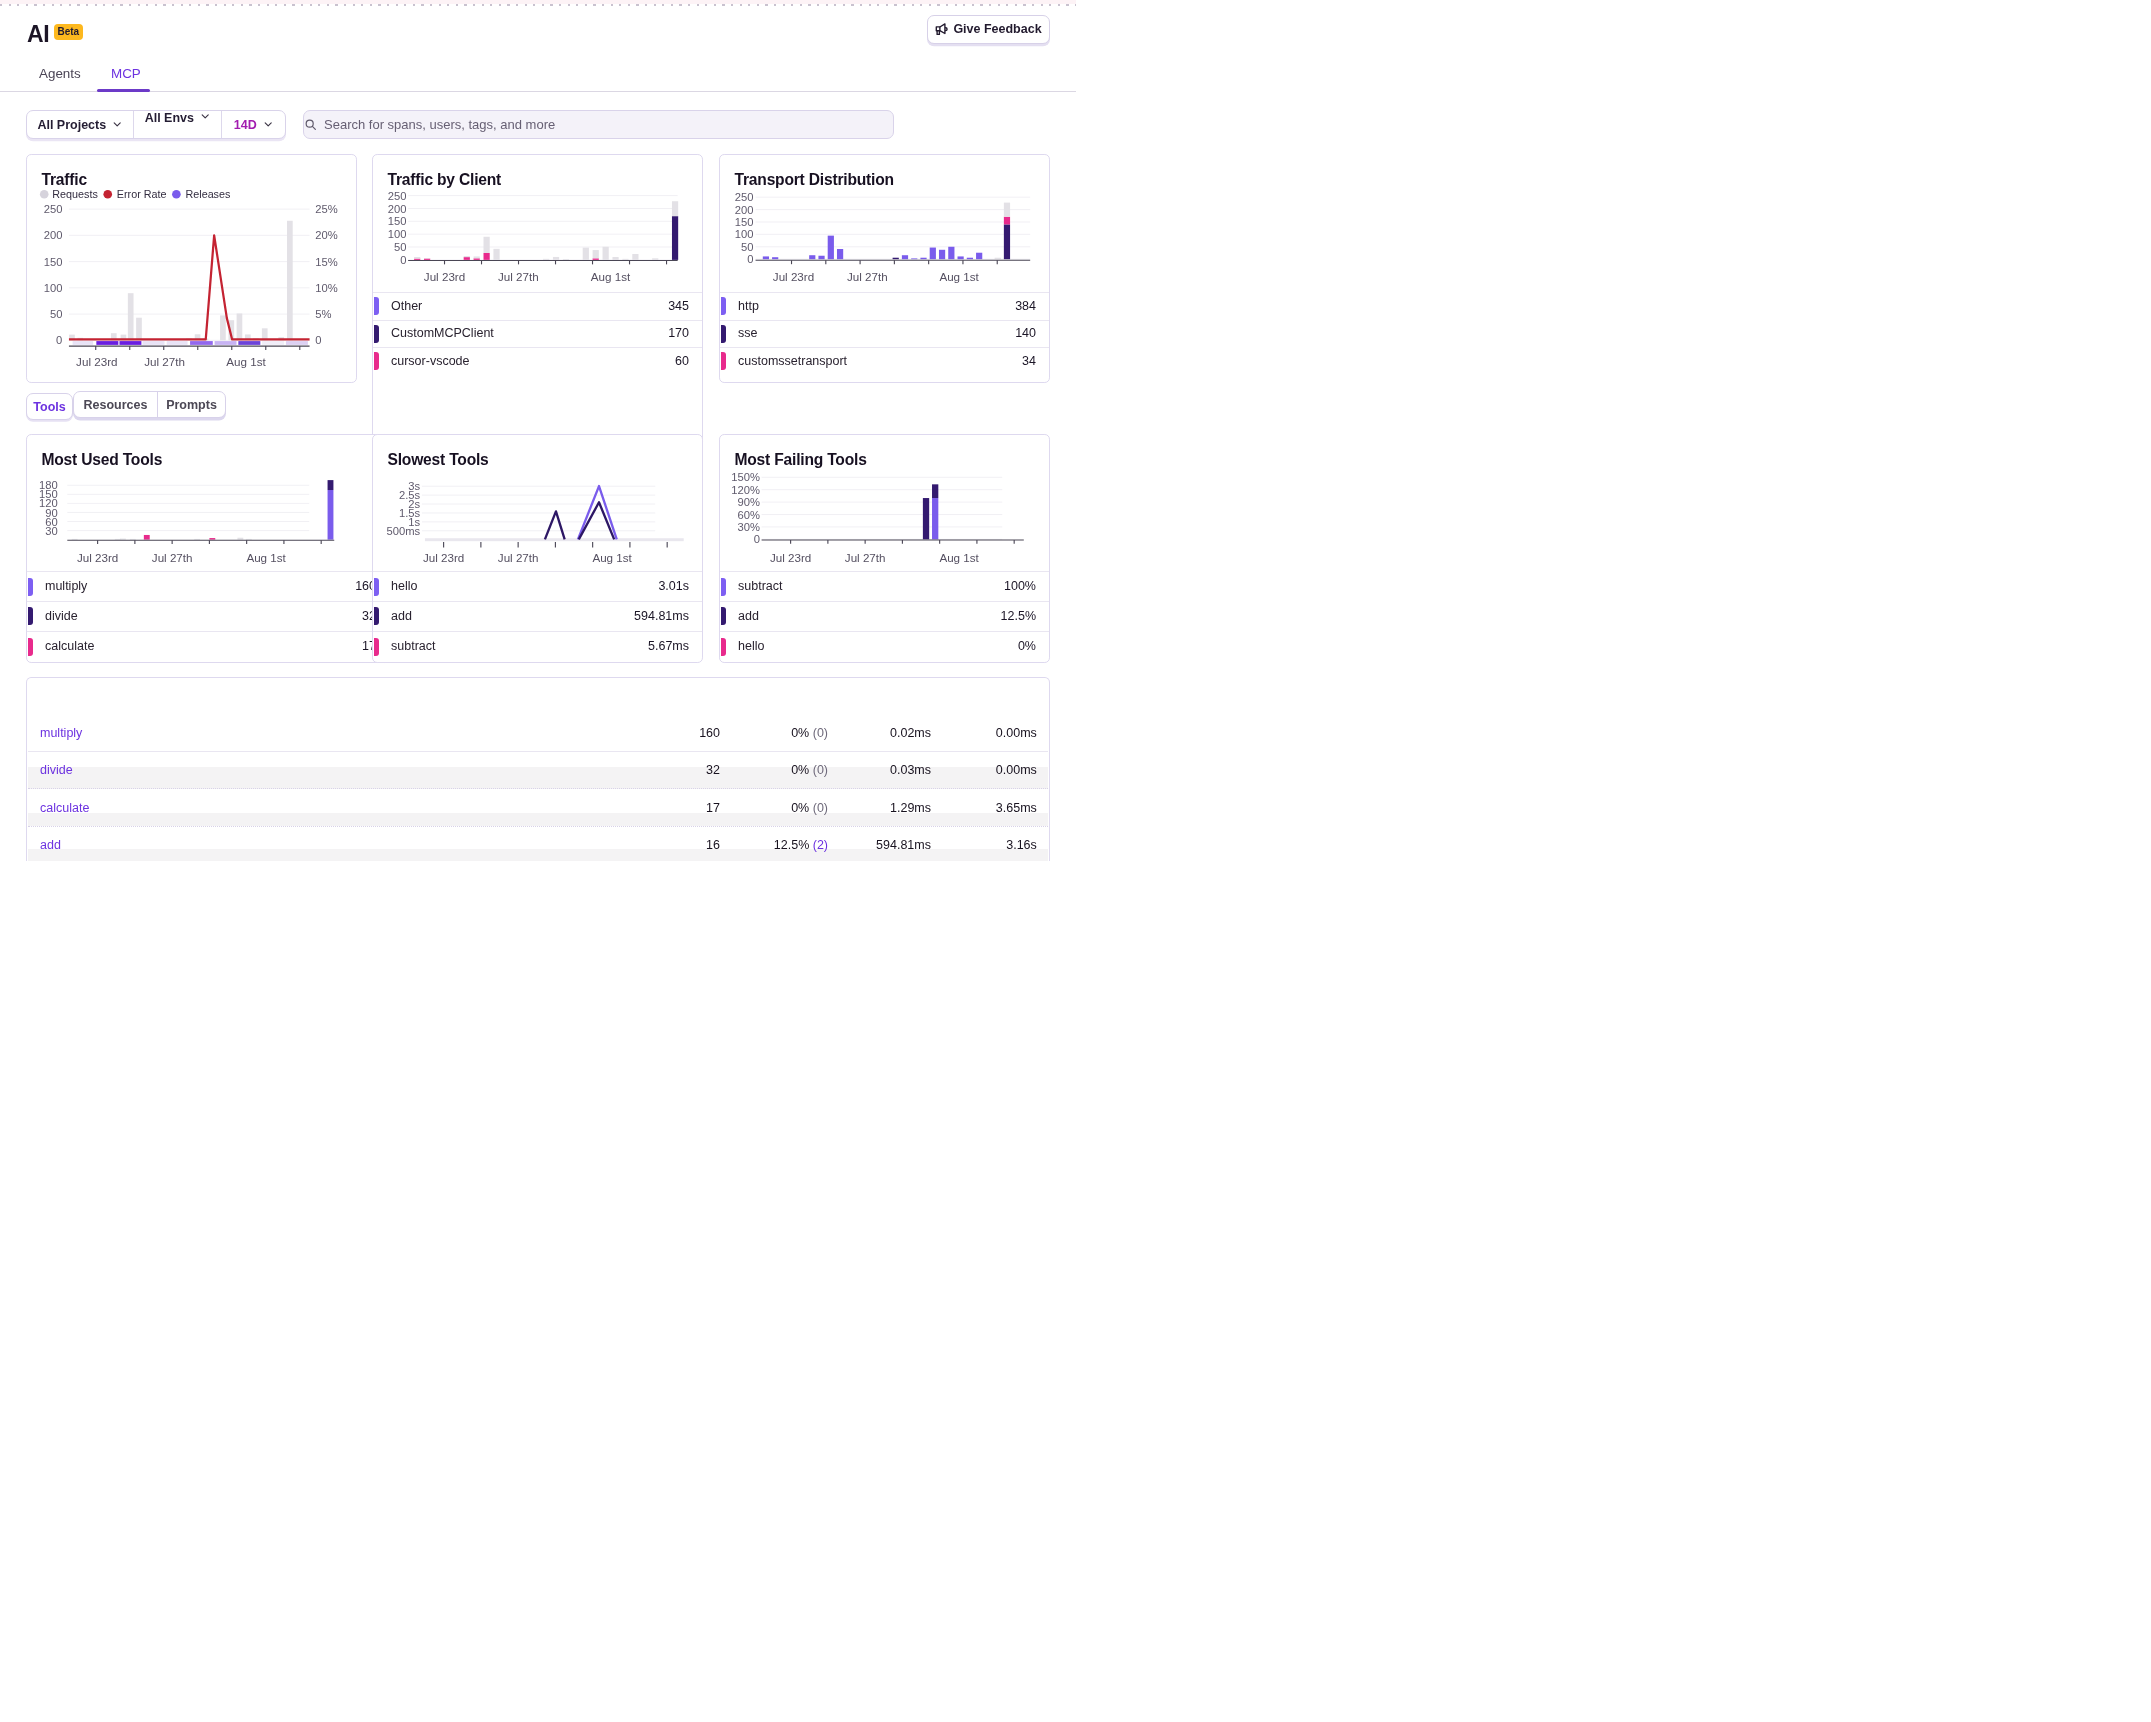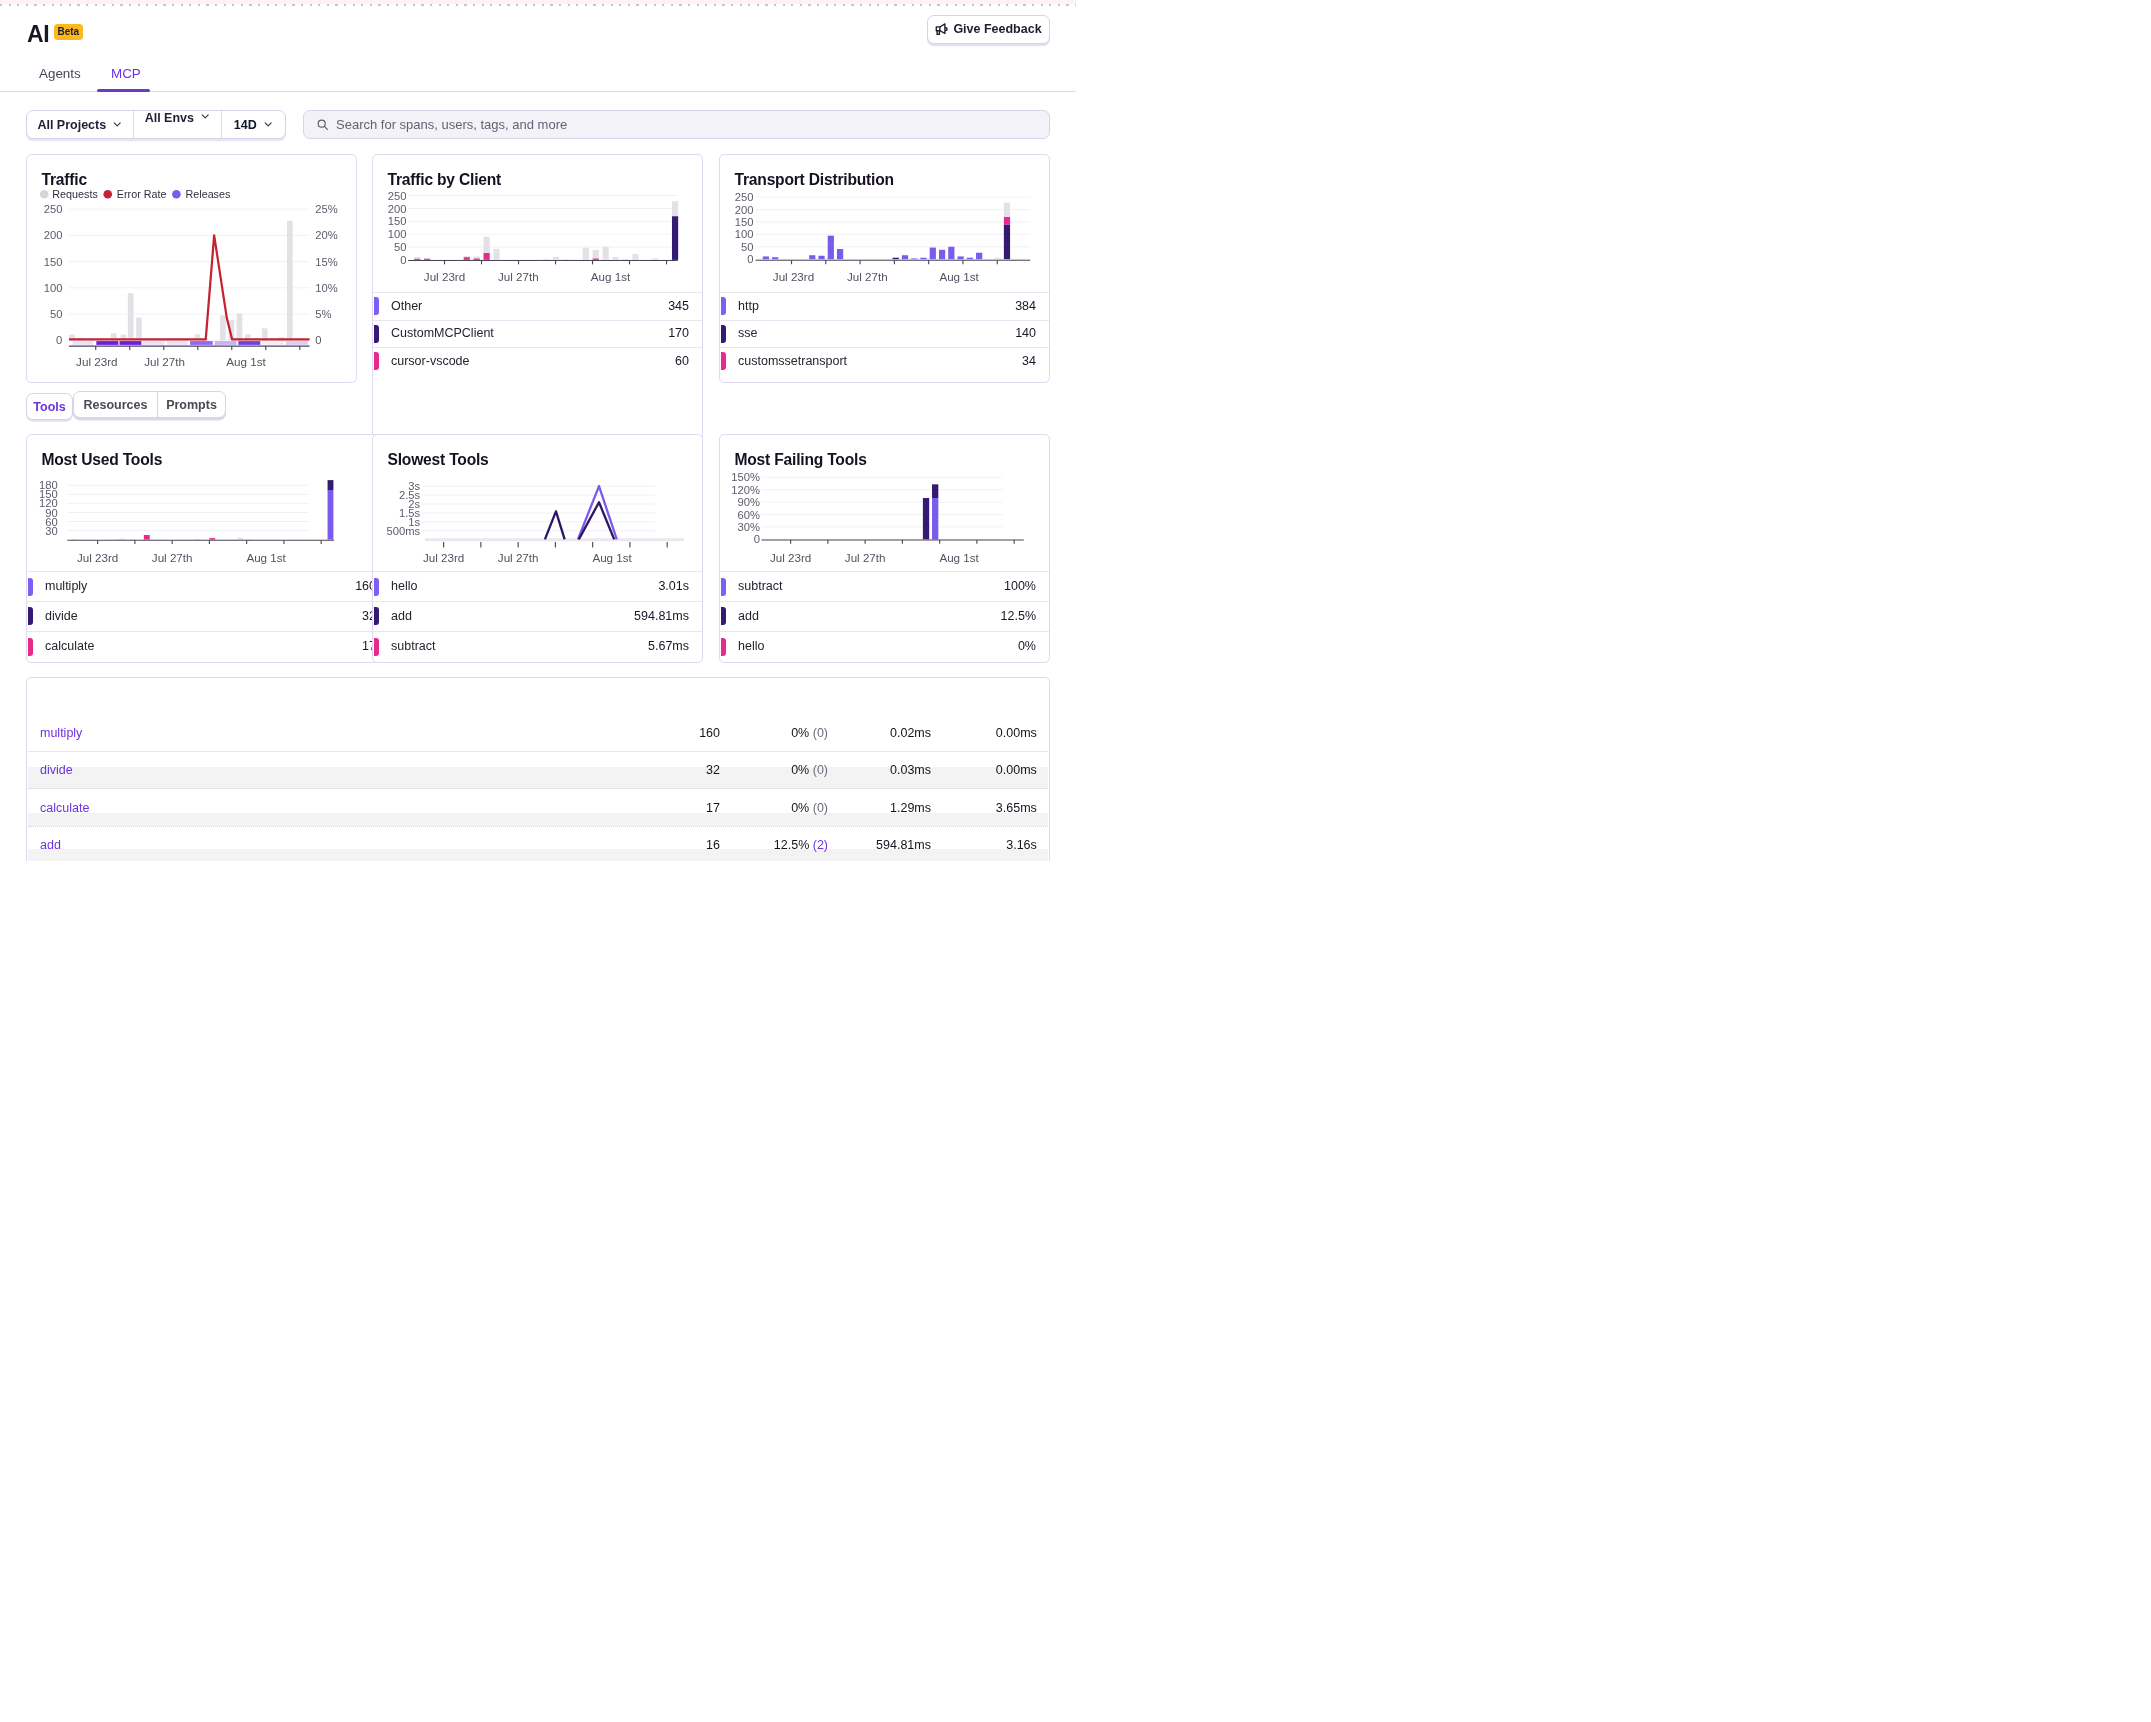--- a/index.html
+++ b/index.html
@@ -31,27 +31,27 @@
         <polyline points="5,9 12,16 19,9"></polyline>
       </svg>
     </div>
     <div style="width:88px;display:flex;align-items:flex-start;justify-content:center;gap:6px;border-right:0.9px solid #ddd8ec;box-sizing:border-box">
       <span style="font-size:12.5px;font-weight:bold;color:#241d33">All Envs</span>
       <svg width="10.4" height="10.4" viewBox="0 0 24 24" fill="none" stroke="#3a3344" stroke-width="2.6" stroke-linecap="round" stroke-linejoin="round">
         <polyline points="5,9 12,16 19,9"></polyline>
       </svg>
     </div>
     <div style="flex:1;display:flex;align-items:center;justify-content:center;gap:6px">
-      <span style="font-size:12.5px;font-weight:bold;color:#0f172a">14D</span>
+      <span style="font-size:12.5px;font-weight:bold;color:#a21caf">14D</span>
       <svg width="10.4" height="10.4" viewBox="0 0 24 24" fill="none" stroke="#3a3344" stroke-width="2.6" stroke-linecap="round" stroke-linejoin="round">
         <polyline points="5,9 12,16 19,9"></polyline>
       </svg>
     </div>
   </div>
-<div style="position:absolute;left:303px;top:110px;width:747px;height:29px;background:#f4f2f9;border:0.9px solid #d9d3ea;border-radius:7px;box-sizing:border-box;display:flex;align-items:center;padding-left:12px;gap:7px">
+<div style="position:absolute;left:303px;top:110px;width:591px;height:29px;background:#f4f2f9;border:0.9px solid #d9d3ea;border-radius:7px;box-sizing:border-box;display:flex;align-items:center;gap:7px">
     <svg width="13" height="13" viewBox="0 0 24 24" fill="none" stroke="#5f5a6b" stroke-width="2.2" stroke-linecap="round">
       <circle cx="10.5" cy="10.5" r="6.5"></circle>
       <line x1="15.5" y1="15.5" x2="21" y2="21"></line>
     </svg>
     <span style="font-size:13px;color:#665f73">Search for spans, users, tags, and more</span>
   </div>
 <div style="position:absolute;left:26px;top:154px;width:331px;height:229px;background:#fff;border:0.9px solid #ded9ef;border-radius:5.2px;box-sizing:border-box;overflow:hidden">
     <div style="position:absolute;left:14.5px;top:16.4px;font-size:15.6px;font-weight:bold;letter-spacing:-0.2px;color:#171021">Traffic</div>
     <div style="position:absolute;left:0;top:0">
       <svg width="329" height="52" style="position:absolute;left:0;top:0" viewBox="0 0 381 60">

